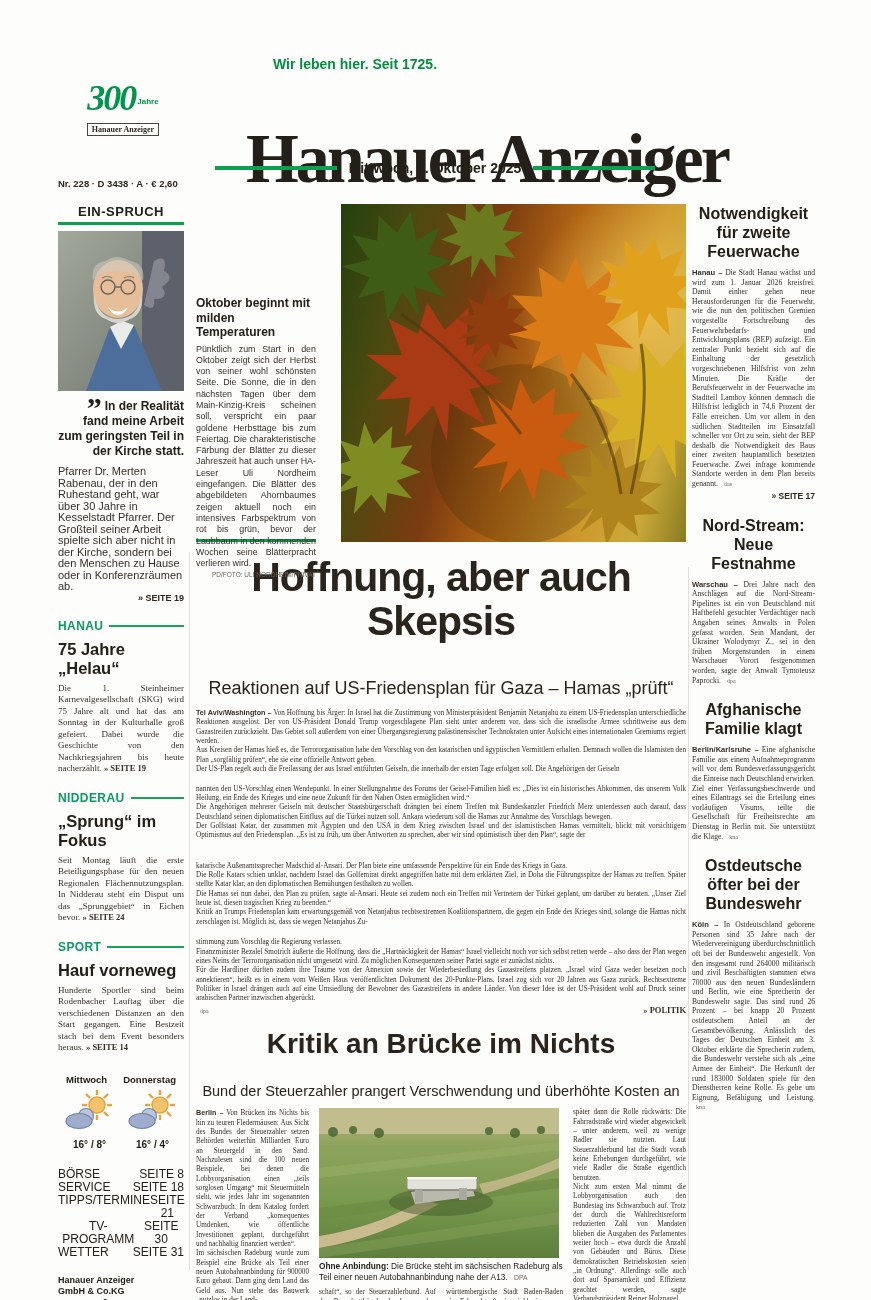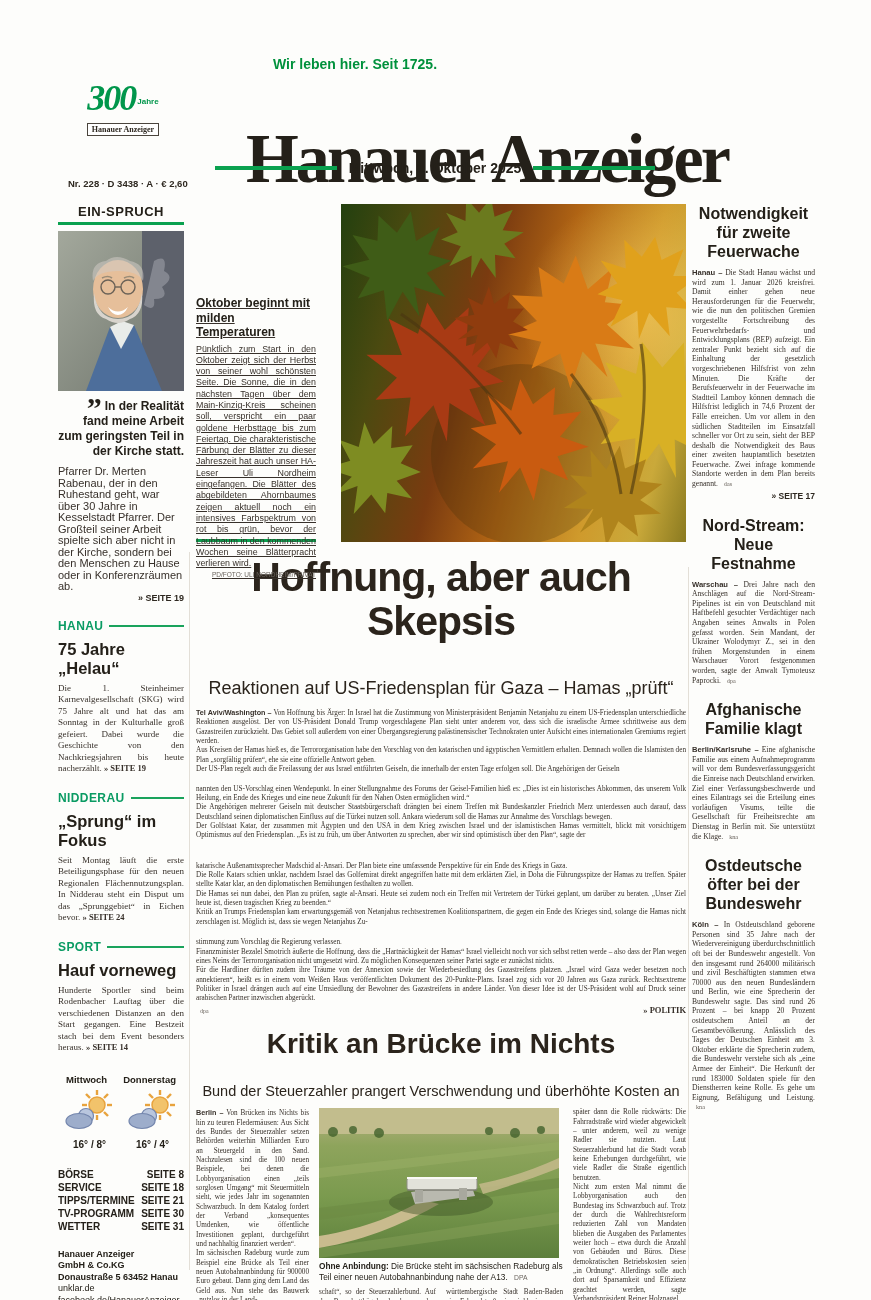--- a/index.html
+++ b/index.html
@@ -16,21 +16,21 @@
            font-weight:bold;color:#00964b;vertical-align:6px;margin-left:2px;}
   .l-box{display:inline-block;border:1px solid #4a443c;padding:1px 4px;margin-top:1px;
          font-family:"Liberation Serif",serif;font-weight:bold;font-size:8px;color:#2e2820;background:#fff;}
   .masthead{position:absolute;left:183px;top:54px;width:608px;text-align:center;
             font-family:"Liberation Serif","DejaVu Serif",serif;font-weight:bold;
             font-size:70px;line-height:92px;letter-spacing:-3px;color:#242019;
             transform:scaleX(.97);transform-origin:center;white-space:nowrap;}
   .dateline{position:absolute;left:215px;top:148px;width:440px;display:flex;align-items:center;gap:12px;}
   .dateline .bar{flex:1;height:4px;background:#0aa14f;}
   .dateline .d-text{font-weight:bold;font-size:14px;color:#242019;white-space:nowrap;}
-  .issue{position:absolute;left:68px;top:166px;font-weight:bold;font-size:9.5px;color:#2e2820;}
+  .issue{position:absolute;left:58px;top:166px;font-weight:bold;font-size:9.5px;color:#2e2820;}
   
   .rail-left{position:absolute;left:58px;top:192px;width:126px;}
   .main{position:absolute;left:196px;top:192px;width:490px;}
   .rail-right{position:absolute;left:692px;top:192px;width:123px;}
   .vline{position:absolute;width:1px;background:#e3dfd7;}
   
   .just{text-align:justify;margin:0;}
   .pre{white-space:pre-line;}
   .loc{font-family:"Liberation Sans",sans-serif;font-weight:bold;}
   .credit{font-size:.82em;color:#6b655e;margin-left:4px;}
@@ -47,25 +47,25 @@
   .sec-label{display:flex;align-items:center;gap:6px;font-weight:bold;font-size:12px;
              letter-spacing:.4px;color:#0a9b63;}
   .sec-label .sline{flex:1;height:2px;background:#1aa35c;}
   .sec-head{font-weight:bold;font-size:16.5px;line-height:19px;color:#242019;margin:7px 0 5px;}
   .sec-body{font-family:"Liberation Serif",serif;font-size:9px;line-height:11.5px;text-align:justify;}
   .weather{margin-top:20px;text-align:center;}
   .w-days{display:flex;justify-content:space-around;font-weight:bold;font-size:9.5px;color:#242019;}
   .w-icons{display:flex;justify-content:space-around;margin-top:4px;}
   .w-temps{display:flex;justify-content:space-around;font-weight:bold;font-size:10px;color:#242019;margin-top:2px;}
   .index{margin-top:18px;}
-  .idx-row{display:flex;justify-content:space-between;font-weight:bold;font-size:10px;line-height:13px;color:#242019;}
+  .idx-row{display:flex;justify-content:space-between;font-weight:normal;font-size:12px;line-height:13px;color:#242019;text-align:center;}
   .publisher{margin-top:16px;font-size:9px;line-height:11.5px;color:#242019;}
   .pub-line b{font-weight:bold;}
   
-  .main-top{display:flex;gap:25px;text-decoration:underline;}
+  .main-top{display:flex;gap:25px;}
   .autumn-note{width:120px;min-width:120px;height:338px;box-sizing:border-box;padding-top:92px;
                border-bottom:3px solid #0aa14f;position:relative;}
   .an-head{font-weight:bold;font-size:12px;line-height:14.5px;color:#242019;}
   .an-body{margin-top:4px;font-size:8.9px;line-height:11.3px;text-align:justify;color:#37302a;}
   .photo-credit{margin-top:2px;font-size:6.5px;color:#6b655e;text-align:right;}
   .leaves{flex:1;height:338px;position:relative;overflow:hidden;
           background:linear-gradient(105deg,#23400f 0%,#4c4a10 18%,#7a3b10 38%,#b06414 55%,#cf9a2c 75%,#caa93a 88%,#8a7a20 100%);}
   .leaves svg{position:absolute;inset:0;}
   
   .lead-head{margin-top:13px;text-align:center;font-weight:bold;font-size:41px;line-height:44px;

